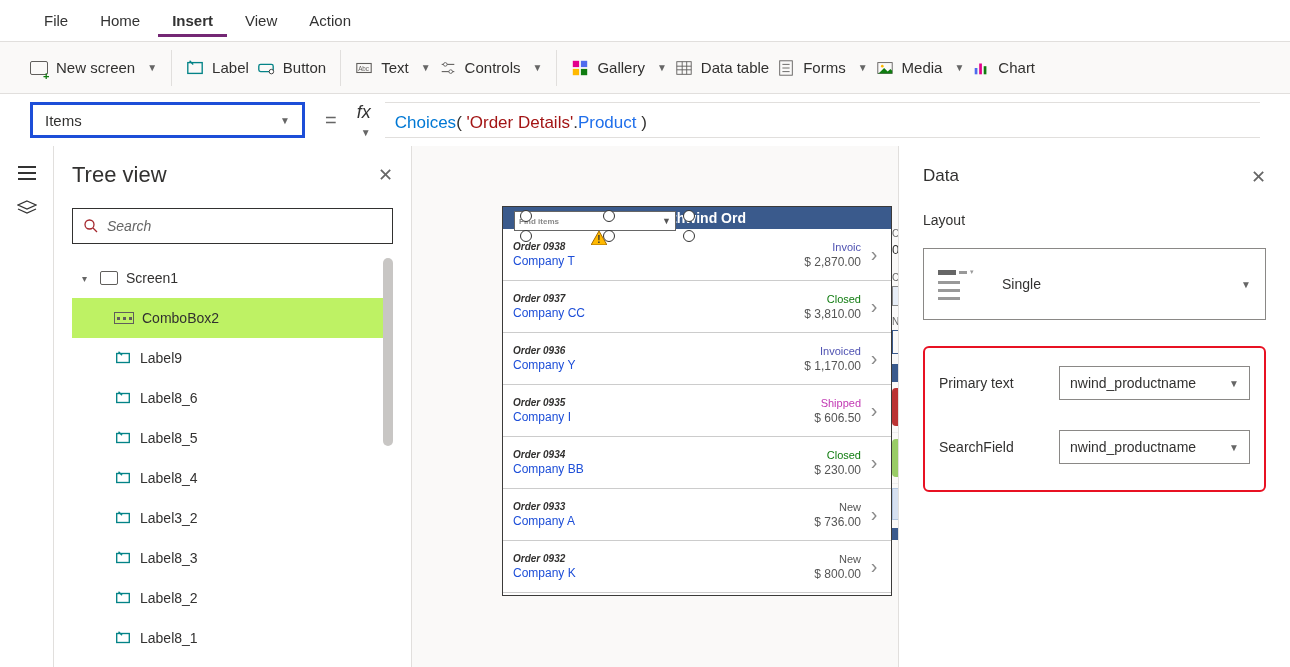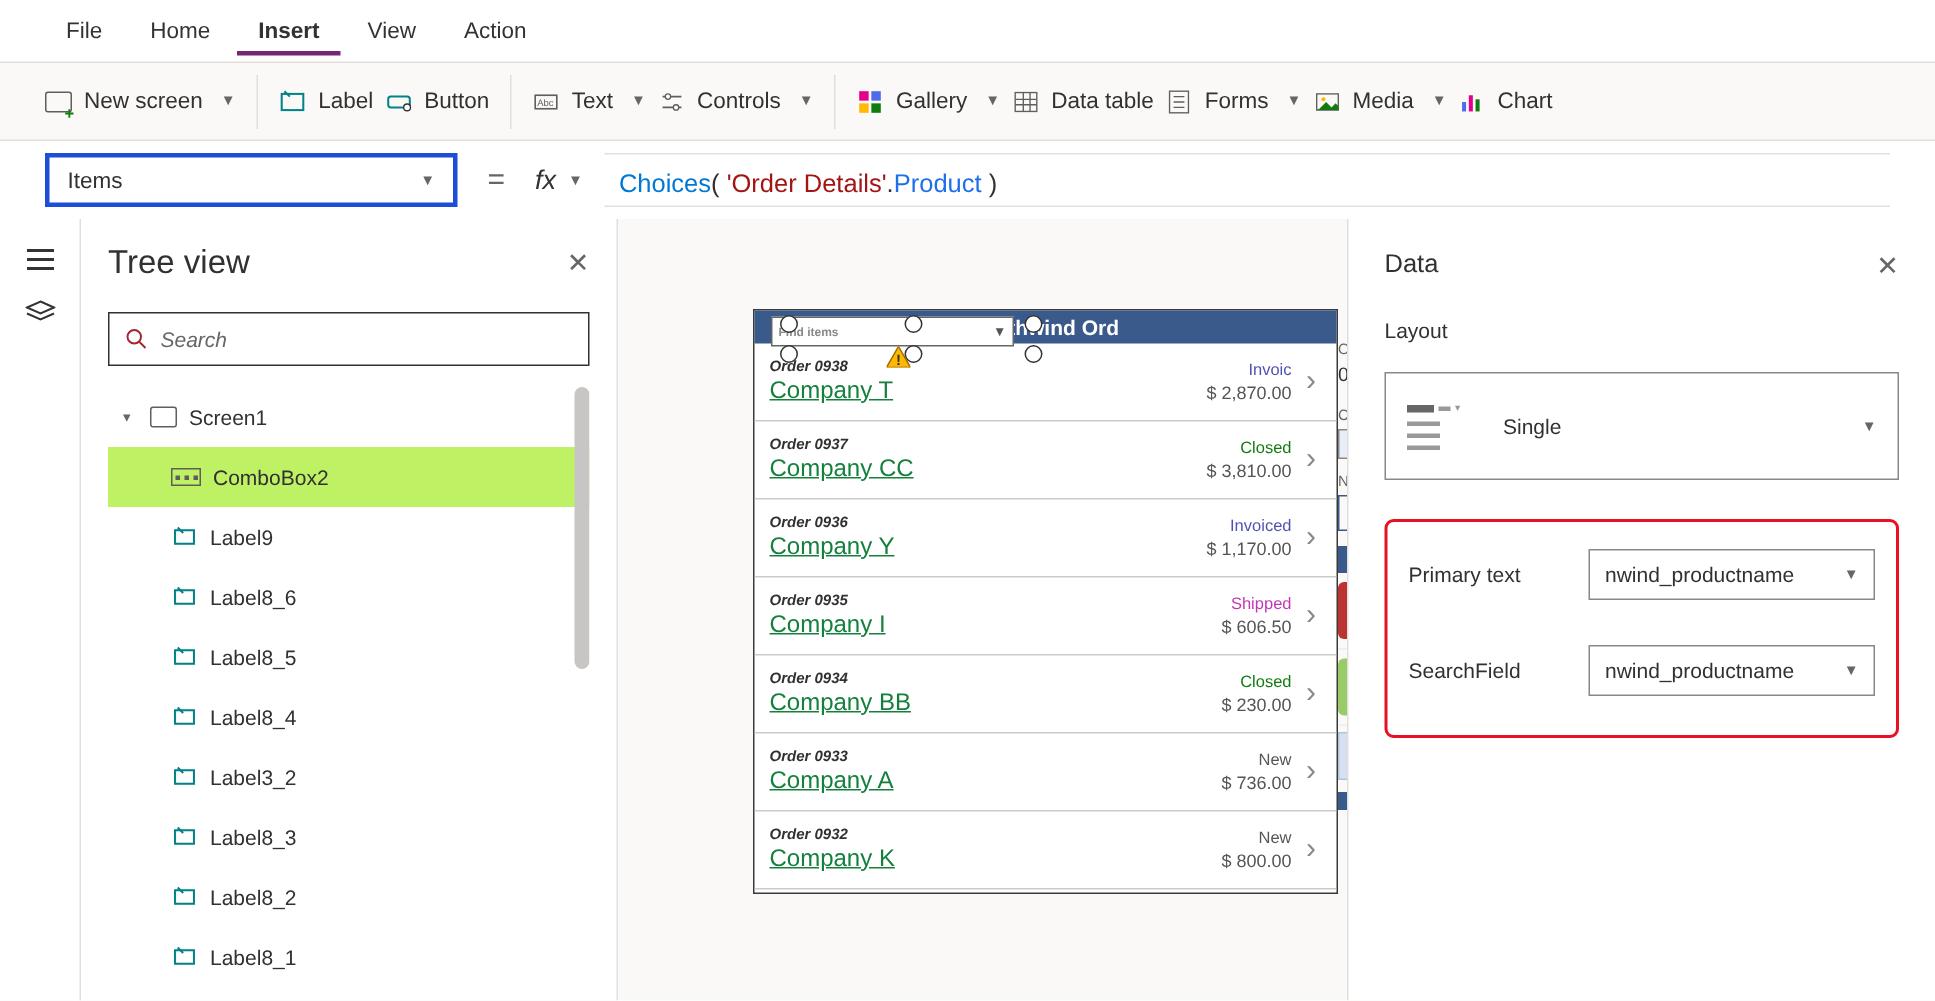--- a/index.html
+++ b/index.html
@@ -15,21 +15,21 @@
   .ribbon-sep { width: 1px; height: 36px; background: #e1dfdd; margin: 0 6px; }
   .ribbon-btn { display: flex; align-items: center; gap: 8px; cursor: pointer; font-size: 15px; color: #323130; }
   .chev { font-size: 10px; color: #666; margin-left: 4px; }
   .icon-box { width: 18px; height: 14px; border: 1.5px solid #605e5c; border-radius: 2px; display: inline-block; position: relative; }
   .icon-plus { position: absolute; right: -5px; bottom: -5px; width: 9px; height: 9px; color: #107c10; font-size: 11px; font-weight: bold; }
   
   
   .formula-row { height: 52px; display: flex; align-items: center; padding: 6px 30px; gap: 14px; }
   .prop-select { width: 275px; height: 36px; border: 3px solid #1d4ed8; padding: 4px 12px; display: flex; align-items: center; justify-content: space-between; font-size: 15px; }
   .eq { font-size: 20px; color: #666; padding: 0 6px; }
-  .fx { font-style: italic; font-size: 18px; font-family: serif; color: #333; display: flex; align-items:center; gap:4px; cursor:pointer;}
+  .fx { font-style: italic; font-size: 18px; font-family: serif; color: #333; display: flex; align-items:center; gap:4px; cursor:pointer;flex-direction:column;}
   .formula-input { flex: 1; height: 36px; border-top: 1px solid #e1dfdd; border-bottom: 1px solid #e1dfdd; padding: 4px 10px; font-family: Consolas, monospace; font-size: 17px; display:flex; align-items:flex-end; }
   .formula-input .fn { color: #0078d4; }
   .formula-input .str { color: #a31515; }
   .formula-input .prop { color: #1f6feb; }
   
   
   .main { display: flex; height: calc(667px - 146px); }
   
   
   .leftrail { width: 54px; border-right: 1px solid #e1dfdd; display: flex; flex-direction: column; align-items: center; padding-top: 20px; gap: 20px; }
@@ -62,21 +62,21 @@
   .combo-overlay { position:absolute; left:11px; top:4px; width:162px; height:20px; border:1px solid #666; background:#fff; display:flex; align-items:center; justify-content:space-between; padding:0 4px; }
   .combo-overlay small { font-size:8px; color:#888;}
   .sel-handle { width:12px; height:12px; border:1.5px solid #333; border-radius:50%; background:#fff; position:absolute;}
   .sh1{left:5px; top:-2px;} .sh2{left:88px; top:-2px;} .sh3{left:168px; top:-2px;}
   .sh4{left:5px; top:18px;} .sh5{left:88px; top:18px;} .sh6{left:168px; top:18px;}
   .warn { position:absolute; left:88px; top:24px; z-index:2;}
   .order-list { height: calc(100% - 22px); overflow:hidden;}
   .order-item { display:flex; align-items:center; height:52px; border-bottom:1px solid #ccc; padding:6px 4px 6px 10px;}
   .oi-left { flex:1;}
   .oi-left .onum { font-weight:600; font-size:10px;font-style:italic;}
-  .oi-left .comp { font-size:16px; color:#15803d; margin-top:2px;text-decoration:underline;}
+  .oi-left .comp { font-size:12px; color:#1d4ed8; margin-top:2px;}
   .oi-mid { text-align:right; width:70px;}
   .oi-mid .status { font-size:11px;}
   .oi-mid .amt { font-size:12px; color:#555; margin-top:2px;}
   .st-inv{color:#4f52b2;} .st-closed{color:#107c10;} .st-shipped{color:#c239b3;} .st-new{color:#555;}
   .oi-chev { width:26px; text-align:center; font-size:20px; color:#888;}
   
   
   .form { position:absolute; left:480px; top:82px; width:410px; font-size:12px;}
   .frow { display:flex; gap:14px; margin-bottom:10px;}
   .fcol { flex:1;}

